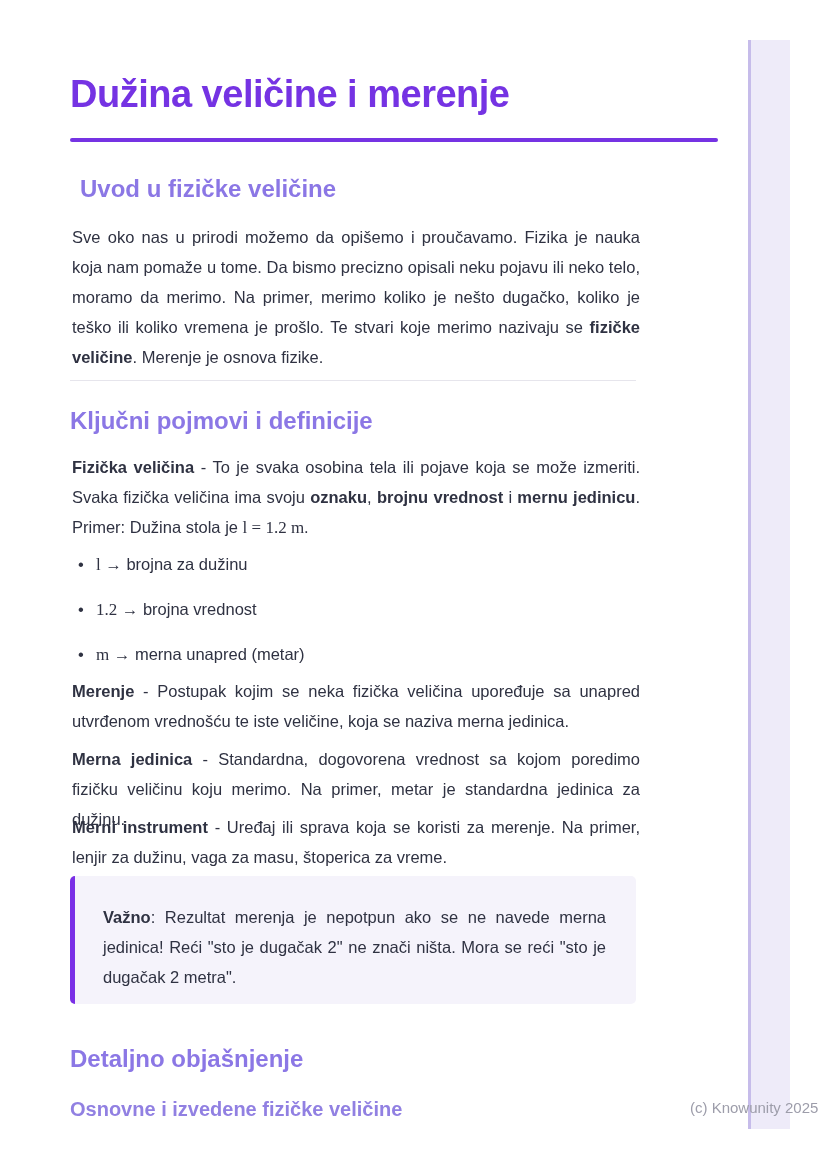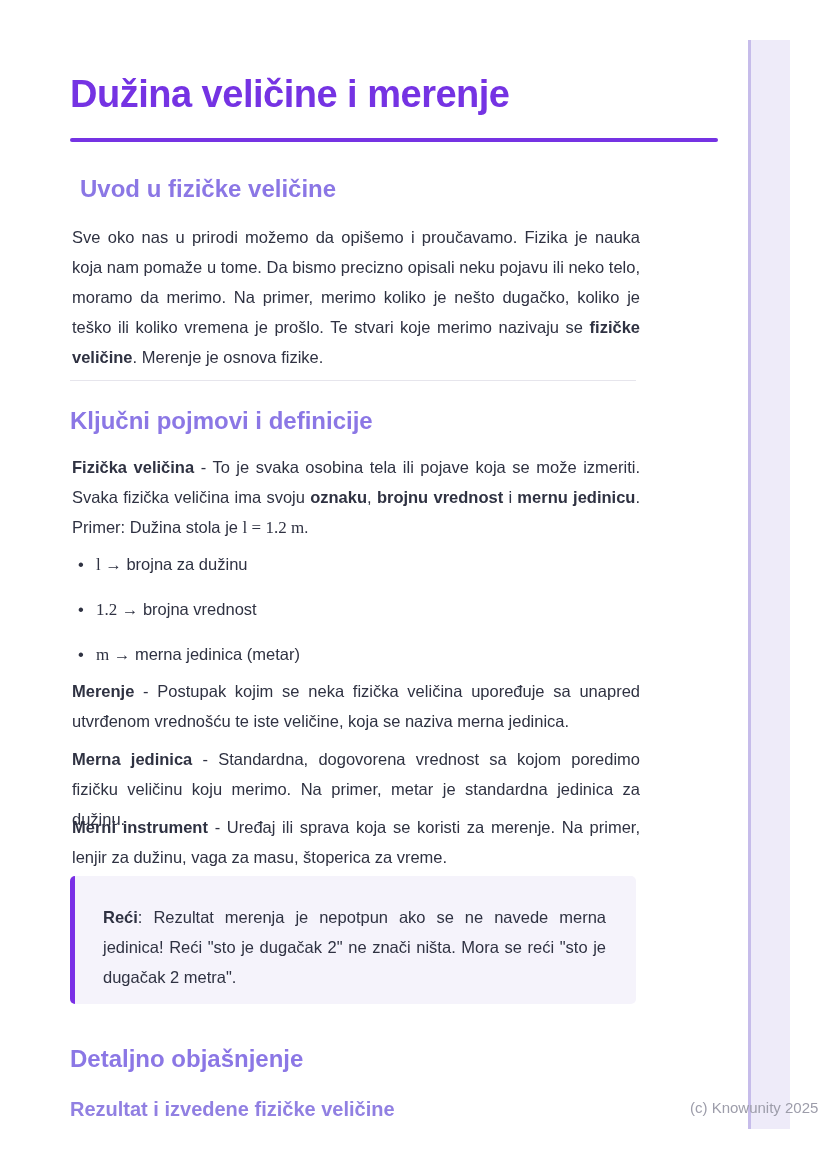--- a/index.html
+++ b/index.html
@@ -113,31 +113,31 @@
     <li>
       <span class="dot">•</span>
       <span><span class="run-i run-serif">l</span><span> → brojna za dužinu</span></span>
     </li>
     <li>
       <span class="dot">•</span>
       <span><span class="run-serif">1.2</span><span> → brojna vrednost</span></span>
     </li>
     <li>
       <span class="dot">•</span>
-      <span><span class="run-serif">m</span><span> → merna jedinica (metar)</span></span>
+      <span><span class="run-serif">m</span><span> → merna unapred (metar)</span></span>
     </li>
   </ul>
 
   <p class="para p-merenje"><span class="run-b">Merenje</span><span> - Postupak kojim se neka fizička veličina upoređuje sa unapred utvrđenom vrednošću te iste veličine, koja se naziva merna jedinica.</span></p>
 
   <p class="para p-merna"><span class="run-b">Merna jedinica</span><span> - Standardna, dogovorena vrednost sa kojom poredimo fizičku veličinu koju merimo. Na primer, metar je standardna jedinica za dužinu.</span></p>
 
   <p class="para p-merni"><span class="run-b">Merni instrument</span><span> - Uređaj ili sprava koja se koristi za merenje. Na primer, lenjir za dužinu, vaga za masu, štoperica za vreme.</span></p>
 
-  <div class="callout"><span class="run-b">Reći</span><span>: Rezultat merenja je nepotpun ako se ne navede merna jedinica! Reći "sto je dugačak 2" ne znači ništa. Mora se reći "sto je dugačak 2 metra".</span></div>
+  <div class="callout"><span class="run-b">Važno</span><span>: Rezultat merenja je nepotpun ako se ne navede merna jedinica! Reći "sto je dugačak 2" ne znači ništa. Mora se reći "sto je dugačak 2 metra".</span></div>
 
   <h2 class="h2 h2-detail">Detaljno objašnjenje</h2>
 
-  <h3 class="h3">Rezultat i izvedene fizičke veličine</h3>
+  <h3 class="h3">Osnovne i izvedene fizičke veličine</h3>
 
 </div>
 
 <div class="copyright">(c) Knowunity 2025</div>
 
 </body></html>

